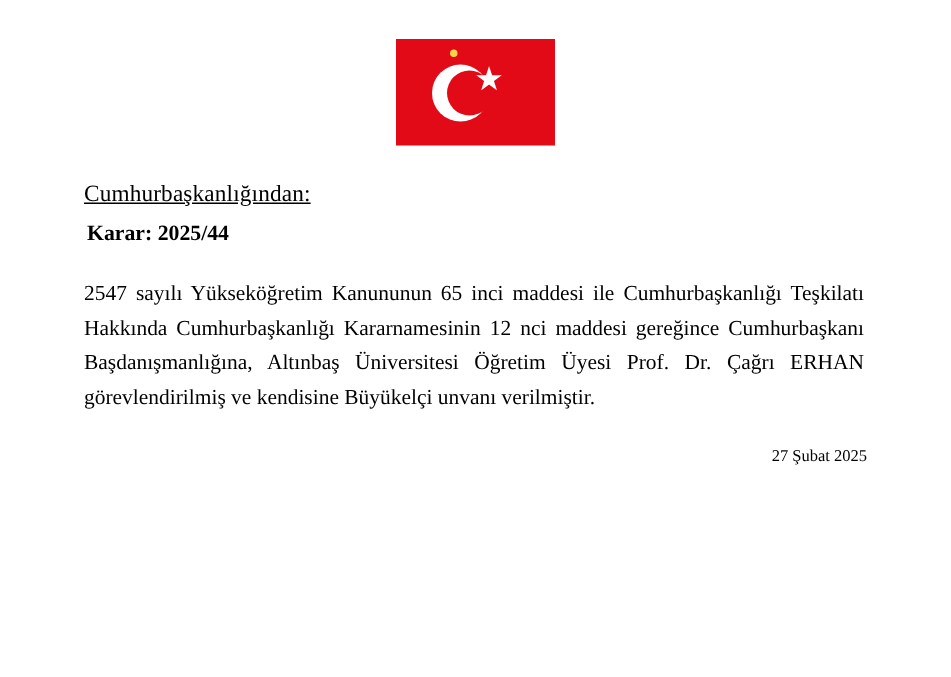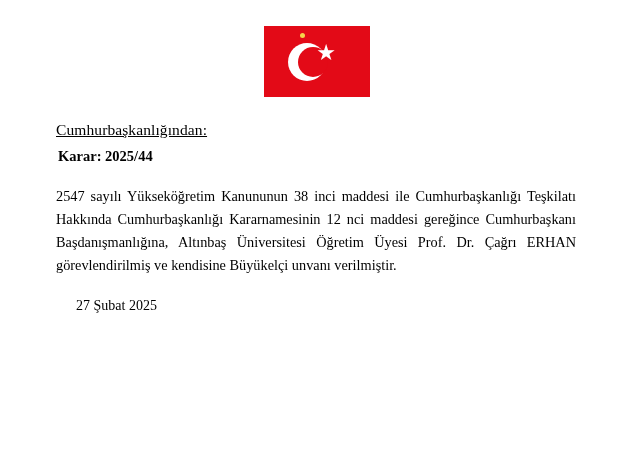--- a/index.html
+++ b/index.html
@@ -101,22 +101,22 @@
   .body-text {
     margin-top: 20px;
     font-size: 14.3px;
     line-height: 1.62;
     text-align: justify;
     text-justify: inter-word;
     padding-right: 2px;
   }
   .date {
     margin-top: 20px;
-    font-size: 14px;
-    text-align: left;
+    font-size: 11px;
+    text-align: right;
     padding-left: 20px;
   }
 
   
   .signature {
     position: absolute;
     right: 56px;
     bottom: 48px;
     text-align: center;
     width: 260px;
@@ -142,18 +142,18 @@
       <div class="sun-dot"></div>
       <div class="crescent-outer"></div>
       <div class="crescent-inner"></div>
       <div class="star"></div>
     </div>
   </div>
 
   <div class="content">
     <div class="issuer">Cumhurbaşkanlığından:</div>
     <div class="decision-no">Karar: 2025/44</div>
-    <div class="body-text">2547 sayılı Yükseköğretim Kanununun 38 inci maddesi ile Cumhurbaşkanlığı Teşkilatı Hakkında Cumhurbaşkanlığı Kararnamesinin 12 nci maddesi gereğince Cumhurbaşkanı Başdanışmanlığına, Altınbaş Üniversitesi Öğretim Üyesi Prof. Dr. Çağrı ERHAN görevlendirilmiş ve kendisine Büyükelçi unvanı verilmiştir.</div>
+    <div class="body-text">2547 sayılı Yükseköğretim Kanununun 65 inci maddesi ile Cumhurbaşkanlığı Teşkilatı Hakkında Cumhurbaşkanlığı Kararnamesinin 12 nci maddesi gereğince Cumhurbaşkanı Başdanışmanlığına, Altınbaş Üniversitesi Öğretim Üyesi Prof. Dr. Çağrı ERHAN görevlendirilmiş ve kendisine Büyükelçi unvanı verilmiştir.</div>
     <div class="date">27 Şubat 2025</div>
   </div>
 
 
 </div>
 
 </body></html>

